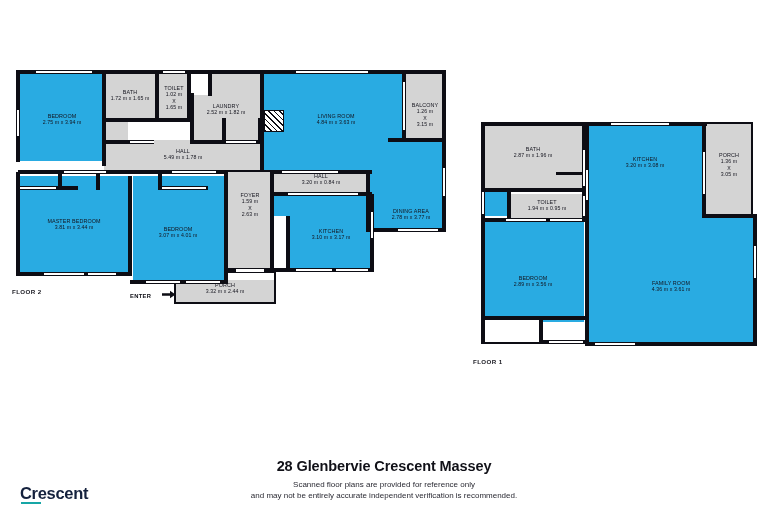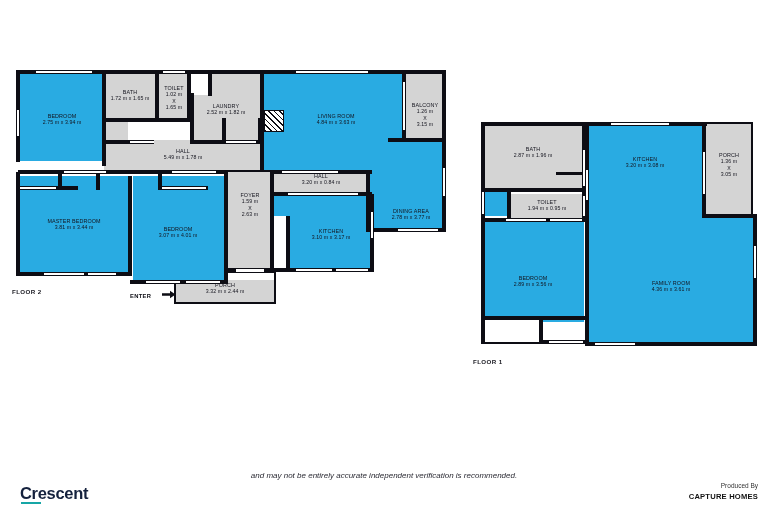--- a/index.html
+++ b/index.html
@@ -401,23 +401,21 @@
       <span class="dm">2.89 m x 3.56 m</span>
     </div>
     <div class="lbl" style="left:140px; top:280px; width:130px;">
       <span class="nm">FAMILY ROOM</span>
       <span class="dm">4.36 m x 3.61 m</span>
     </div>
 
     <div class="floor-tag" style="left:7px; top:358px;">FLOOR 1</div>
   </div>
 
-  <div class="disc" style="top:470px;font-style:italic;">and may not be entirely accurate independent verification is recommended.</div>
+  <div class="title" style="top:458px;">28 Glenbervie Crescent Massey</div>
+  <div class="disc" style="top:479px;">Scanned floor plans are provided for reference only</div>
+  <div class="disc" style="top:490px;">and may not be entirely accurate independent verification is recommended.</div>
 
   <div class="brand" style="left:20px; top:484px;">Crescent</div>
   <div class="brand-underline" style="left:21px; top:502px; width:20px;"></div>
 
-  <div class="produced" style="right:10px; top:481px; width:160px;">
-    <span>Produced By</span><br>
-    <b>CAPTURE HOMES</b>
-  </div>
 
 </div>
 
 </body></html>

